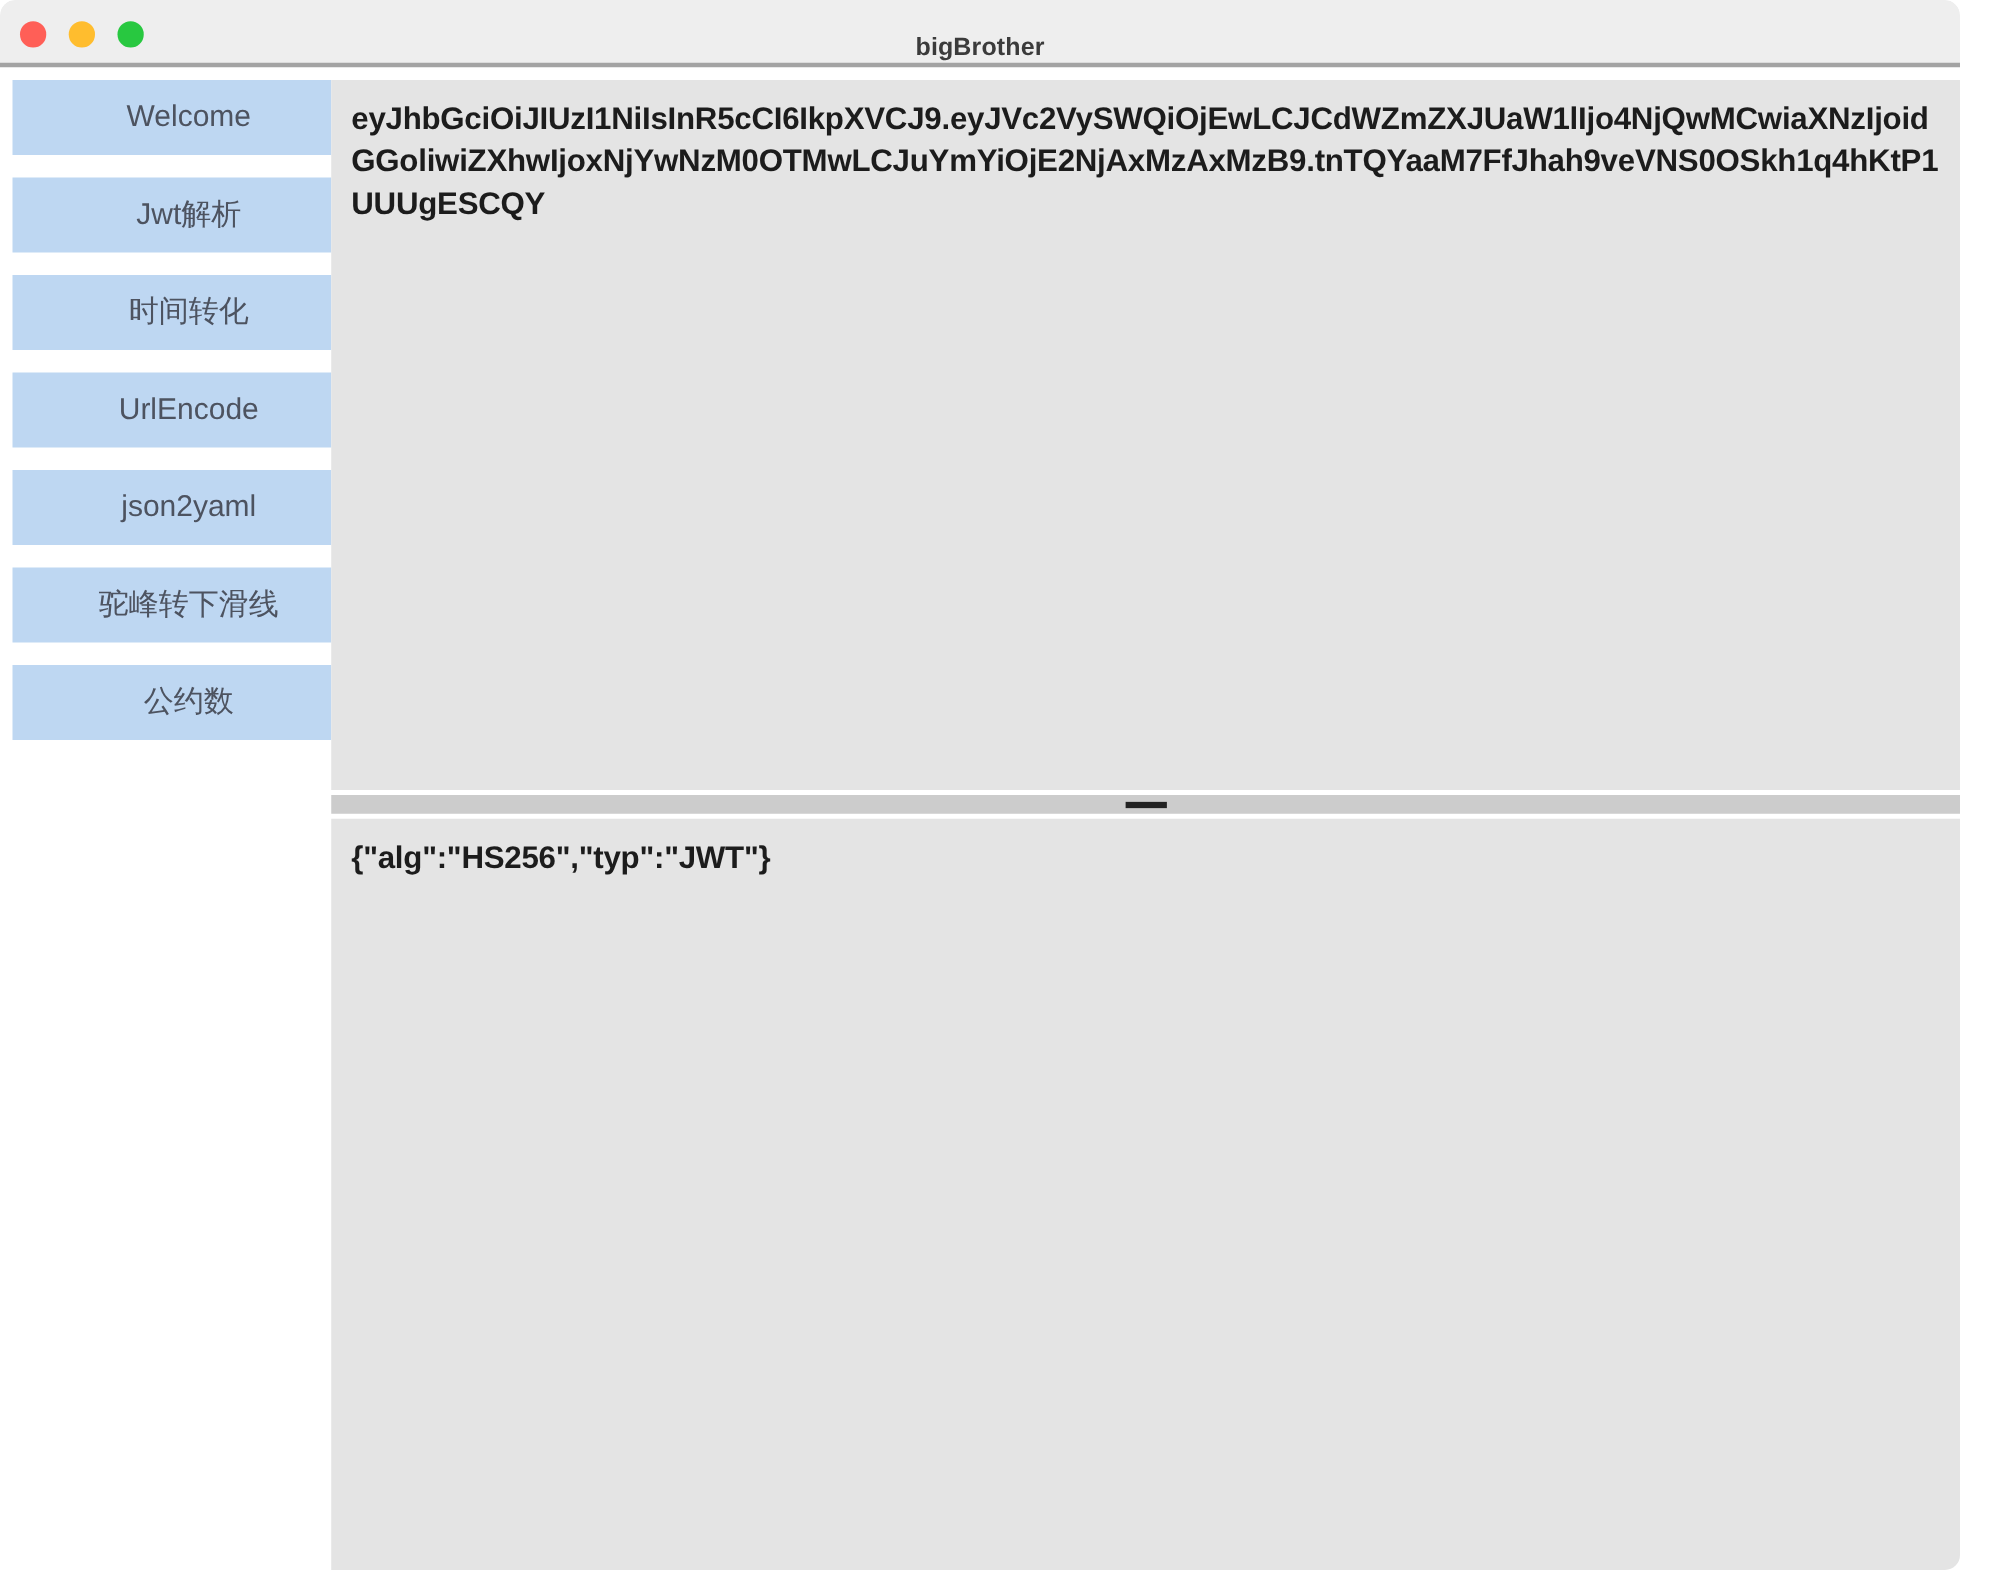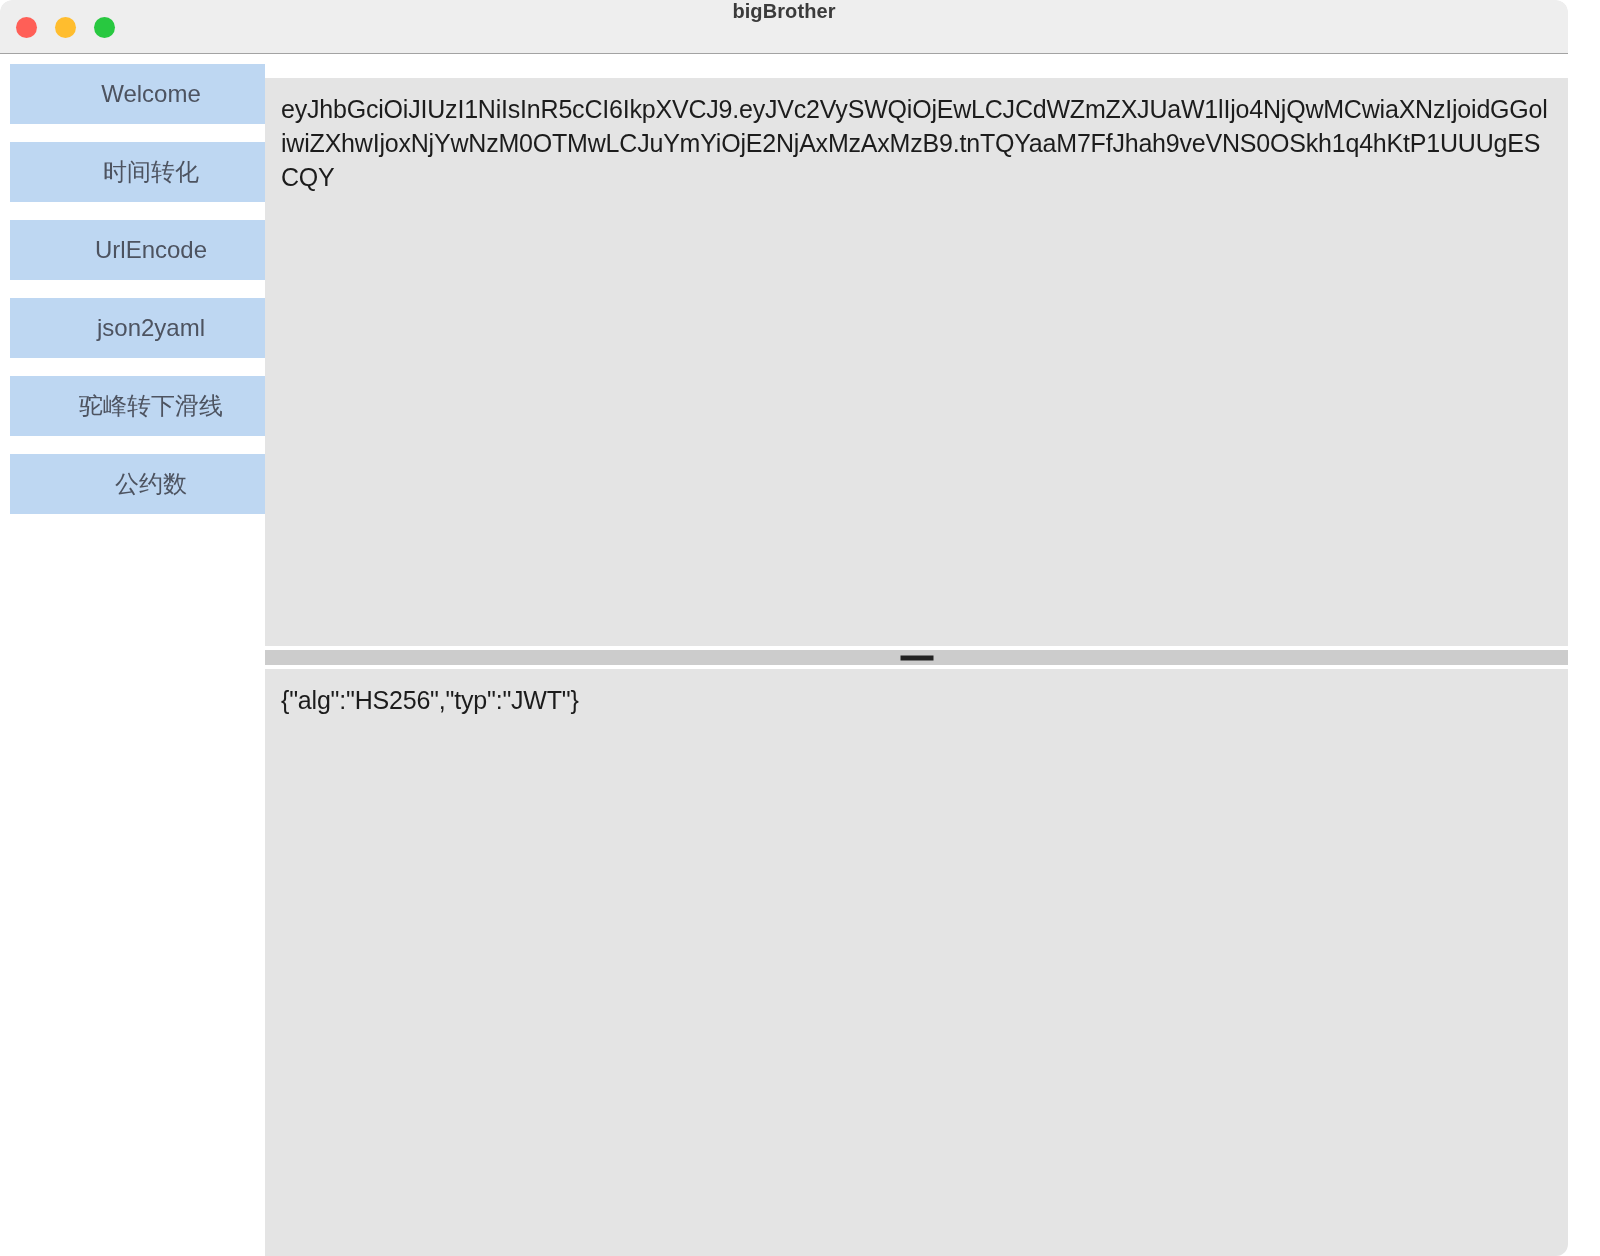--- a/index.html
+++ b/index.html
@@ -24,25 +24,25 @@
     display: flex;
     flex-direction: column;
   }
 
   
   #titlebar {
     position: relative;
     height: 54px;
     min-height: 54px;
     background: #eeeeee;
-    border-bottom: 1px solid #a3a3a3;
+    border-bottom: 4px solid #a3a3a3;
     border-top-left-radius: 12px;
     border-top-right-radius: 12px;
     display: flex;
-    align-items: flex-start;
+    align-items: flex-end;
   }
 
   #traffic-lights {
     position: absolute;
     left: 16px;
     top: 0;
     height: 54px;
     display: flex;
     align-items: center;
     gap: 18px;
@@ -103,22 +103,23 @@
     white-space: nowrap;
     overflow: hidden;
   }
 
   
   #content {
     flex: 1;
     display: flex;
     flex-direction: column;
     background: #ffffff;
-    padding-top: 24px;
+    padding-top: 10px;
     min-width: 0;
+    font-weight: bold;
   }
 
   .pane {
     background: #e4e4e4;
     overflow: hidden;
     padding: 14px 16px 10px 16px;
   }
 
   #token-pane {
     height: 568px;
@@ -177,20 +178,21 @@
       <span class="traffic-light minimize"></span>
       <span class="traffic-light zoom"></span>
     </div>
     <div id="window-title">bigBrother</div>
   </div>
 
   <div id="window-body">
 
     <nav id="sidebar">
       <button class="nav-button">Welcome</button>
+      <button class="nav-button">Jwt解析</button>
       <button class="nav-button">时间转化</button>
       <button class="nav-button">UrlEncode</button>
       <button class="nav-button">json2yaml</button>
       <button class="nav-button">驼峰转下滑线</button>
       <button class="nav-button">公约数</button>
     </nav>
 
     <main id="content">
 
       <section class="pane" id="token-pane">

